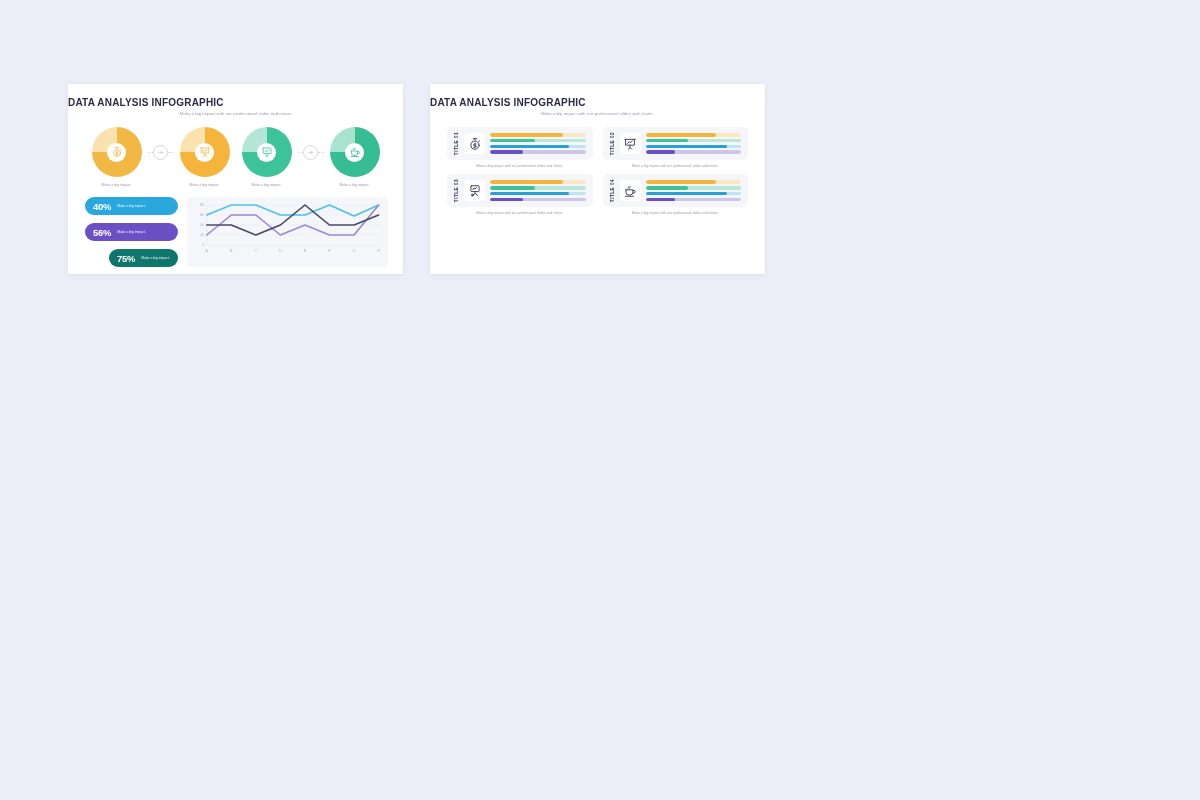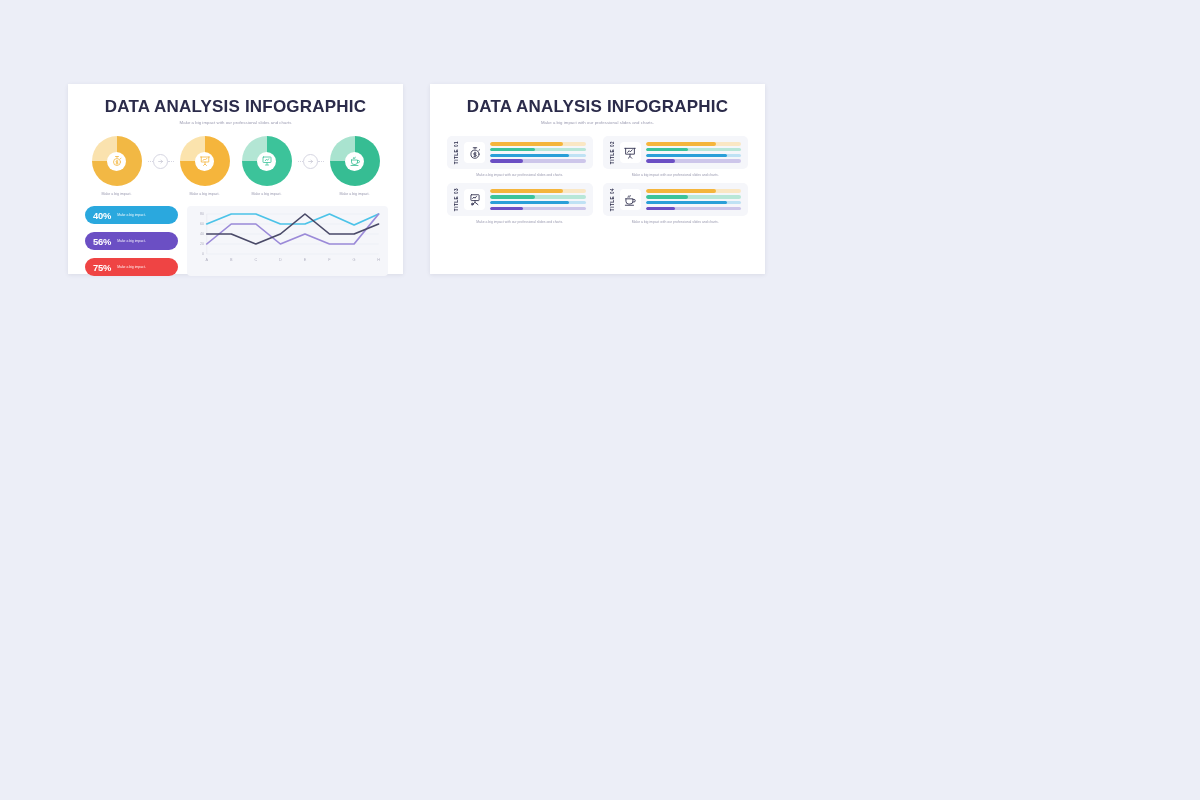--- a/index.html
+++ b/index.html
@@ -12,24 +12,23 @@
   }
   .slide{
     position:absolute;
     background:#ffffff;
     box-shadow:0 1px 4px rgba(60,60,90,.10);
   }
   #slide-left{ left:68px; top:84px; width:335px; height:190px; }
   #slide-right{ left:430px; top:84px; width:335px; height:190px; }
 
   .slide-title{
-    text-align:center;
     font-weight:bold;
     color:#2b2b4a;
-    font-size:17px;
+    font-size:10px;
     letter-spacing:.2px;
     margin:0;
     padding-top:13px;
   }
   .slide-sub{
     text-align:center;
     color:#9a9ab0;
     font-size:4.3px;
     margin:0;
     padding-top:3px;
@@ -258,21 +257,21 @@
   <div class="lower">
     <div class="badges" id="badge-list">
         <div class="badge" style="background: rgb(42, 168, 222);">
           <span class="badge-pct">40%</span>
           <span class="badge-lbl">Make a big impact.</span>
         </div>
         <div class="badge" style="background: rgb(107, 79, 196);">
           <span class="badge-pct">56%</span>
           <span class="badge-lbl">Make a big impact.</span>
         </div>
-        <div class="badge" style="background: #ef4444;">
+        <div class="badge" style="background: #0f766e; margin-left: 24px;">
           <span class="badge-pct">75%</span>
           <span class="badge-lbl">Make a big impact.</span>
         </div>
       </div>
     <div class="chartbox">
       <div class="chart-inner" id="line-chart">
           <svg viewBox="0 0 170 52" preserveAspectRatio="none">
             <line x1="14" y1="43" x2="167" y2="43" stroke="#e3e5ee" stroke-width="0.4"></line>
             <line x1="14" y1="33" x2="167" y2="33" stroke="#e3e5ee" stroke-width="0.4"></line>
             <line x1="14" y1="23" x2="167" y2="23" stroke="#e3e5ee" stroke-width="0.4"></line>

